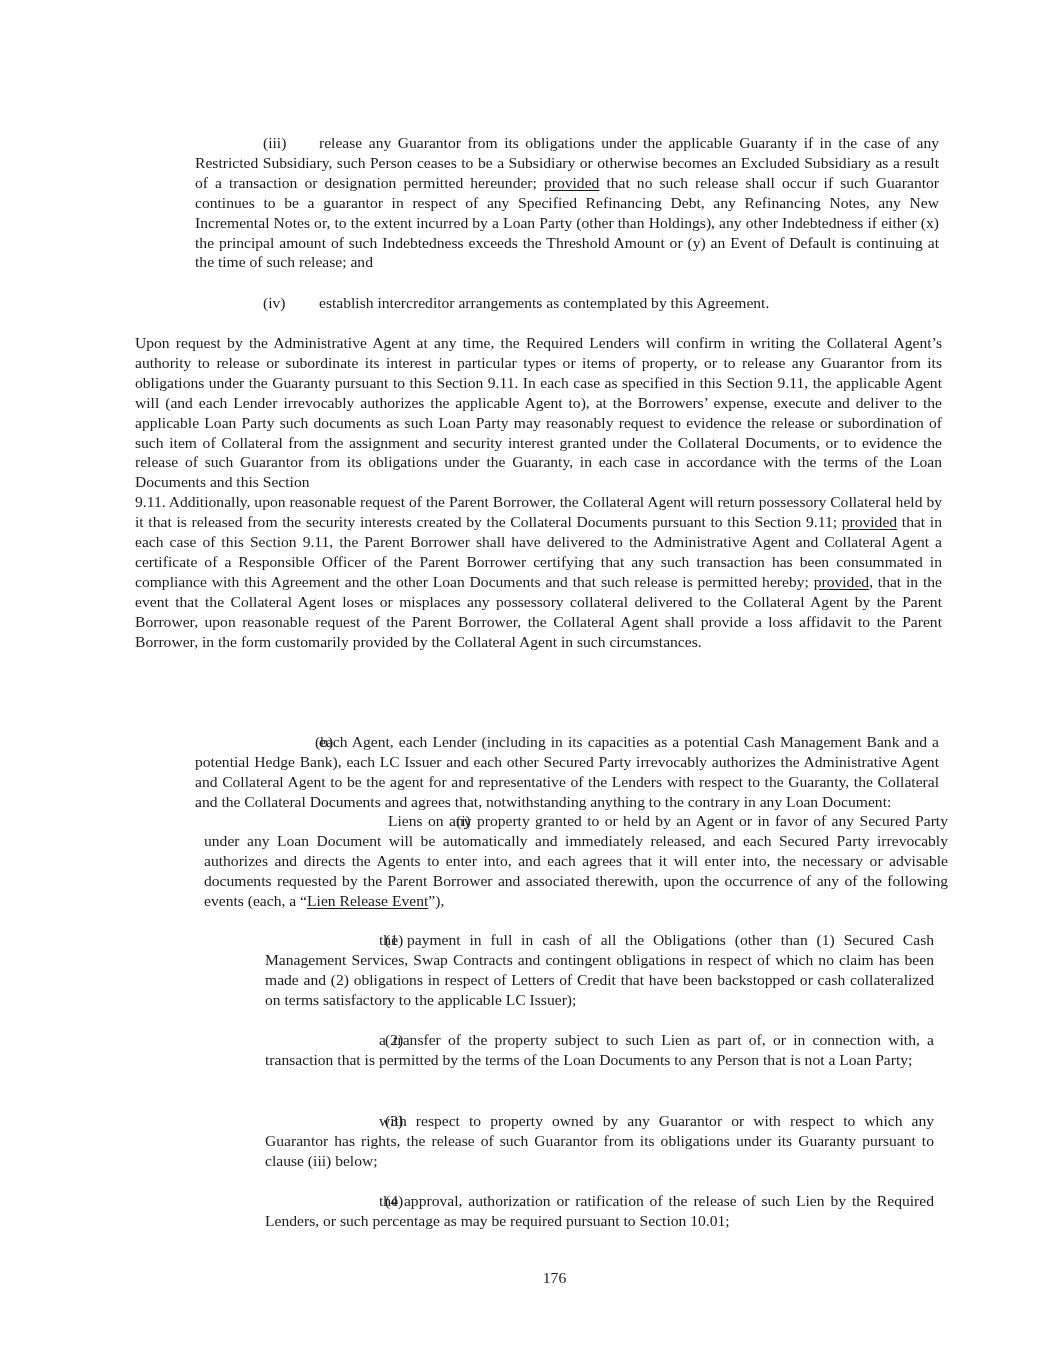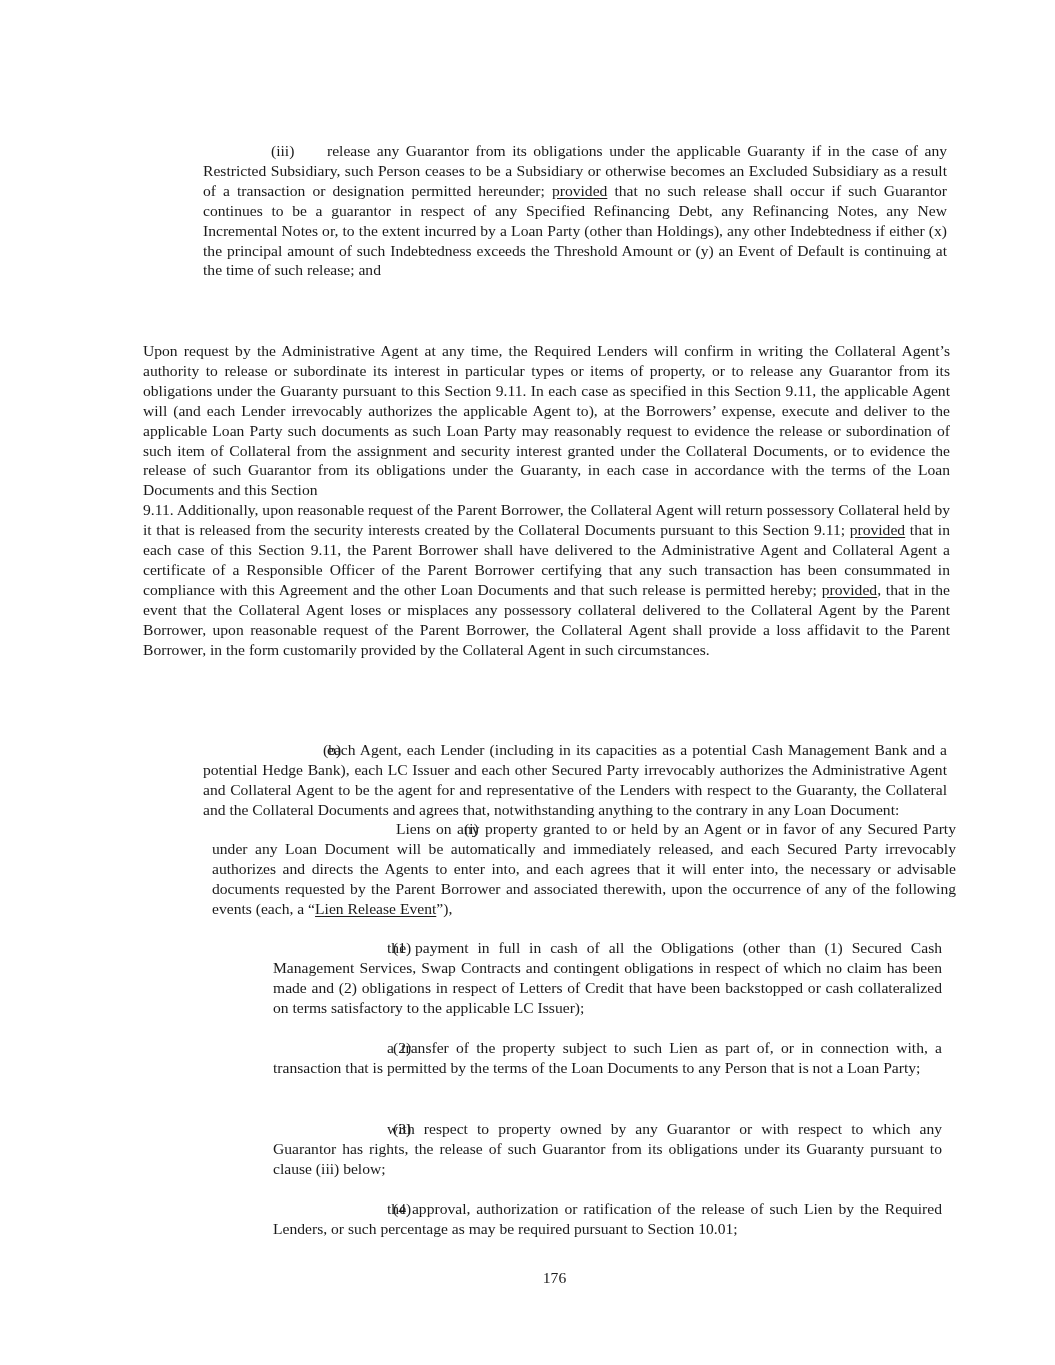--- a/index.html
+++ b/index.html
@@ -2,35 +2,38 @@
 <html><head>
 <meta charset="utf-8">
 <style>
   html, body { margin: 0; padding: 0; background: #ffffff; }
   body { width: 1055px; height: 1365px; position: relative; overflow: hidden; }
   .page {
     position: absolute; left: 0; top: 0; width: 1055px; height: 1365px;
     font-family: "Liberation Serif", "DejaVu Serif", serif;
     font-size: 15.6px; line-height: 19.9px; color: #1a1a1a;
   }
-  .para { position: absolute; text-align: justify; margin: 16px; }
+  .para { position: absolute; text-align: justify; margin: 8px; }
   .u { text-decoration: underline; text-underline-offset: 2px; }
   .lbl { display: inline-block; }
   .page-number { position: absolute; left: 0; width: 1055px; text-align: center; top: 1268px; padding-left: 27px; }
   .br-line { display: block; text-align: left; }
 </style>
 </head>
 <body>
 
 <div class="page">
 
   <p class="para" style="left:187px; top:125px; width:744px; text-indent:34px;">
     <span class="lbl" style="width:90px;">(iii)</span><span>release any Guarantor from its obligations under the applicable Guaranty if in the case of any Restricted Subsidiary, such Person ceases to be a Subsidiary or otherwise becomes an Excluded Subsidiary as a result of a transaction or designation permitted hereunder; </span><span class="u">provided</span><span> that no such release shall occur if such Guarantor continues to be a guarantor in respect of any Specified Refinancing Debt, any Refinancing Notes, any New Incremental Notes or, to the extent incurred by a Loan Party (other than Holdings), any other Indebtedness if either (x) the principal amount of such Indebtedness exceeds the Threshold Amount or (y) an Event of Default is continuing at the time of such release; and</span>
   </p>
 
+  <p class="para" style="left:187px; top:285px; width:744px; text-indent:34px; text-align:left;">
+    <span class="lbl" style="width:90px;">(iv)</span><span>establish intercreditor arrangements as contemplated by this Agreement.</span>
+  </p>
 
   <div class="para" style="left:127px; top:325px; width:807px;">
     <span class="br-line" style="text-align:justify; text-align-last:left;"><span>Upon request by the Administrative Agent at any time, the Required Lenders will confirm in writing the Collateral Agent’s authority to release or subordinate its interest in particular types or items of property, or to release any Guarantor from its obligations under the Guaranty pursuant to this Section 9.11.  In each case as specified in this Section 9.11, the applicable Agent will (and each Lender irrevocably authorizes the applicable Agent to), at the Borrowers’ expense, execute and deliver to the applicable Loan Party such documents as such Loan Party may reasonably request to evidence the release or subordination of such item of Collateral from the assignment and security interest granted under the Collateral Documents, or to evidence the release of such Guarantor from its obligations under the Guaranty, in each case in accordance with the terms of the Loan Documents and this Section</span></span>
     <span style="display:block; text-align:justify;"><span>9.11. Additionally, upon reasonable request of the Parent Borrower, the Collateral Agent will return possessory Collateral held by it that is released from the security interests created by the Collateral Documents pursuant to this Section 9.11; </span><span class="u">provided</span><span> that in each case of this Section 9.11, the Parent Borrower shall have delivered to the Administrative Agent and Collateral Agent a certificate of a Responsible Officer of the Parent Borrower certifying that any such transaction has been consummated in compliance with this Agreement and the other Loan Documents and that such release is permitted hereby; </span><span class="u">provided</span><span>, that in the event that the Collateral Agent loses or misplaces any possessory collateral delivered to the Collateral Agent by the Parent Borrower, upon reasonable request of the Parent Borrower, the Collateral Agent shall provide a loss affidavit to the Parent Borrower, in the form customarily provided by the Collateral Agent in such circumstances.</span></span>
   </div>
 
   <p class="para" style="left:187px; top:724px; width:744px; text-indent:60px;">
     <span class="lbl" style="width:64px;">(b)</span><span>each Agent, each Lender (including in its capacities as a potential Cash Management Bank and a potential Hedge Bank), each LC Issuer and each other Secured Party irrevocably authorizes the Administrative Agent and Collateral Agent to be the agent for and representative of the Lenders with respect to the Guaranty, the Collateral and the Collateral Documents and agrees that, notwithstanding anything to the contrary in any Loan Document:</span>
   </p>
 

